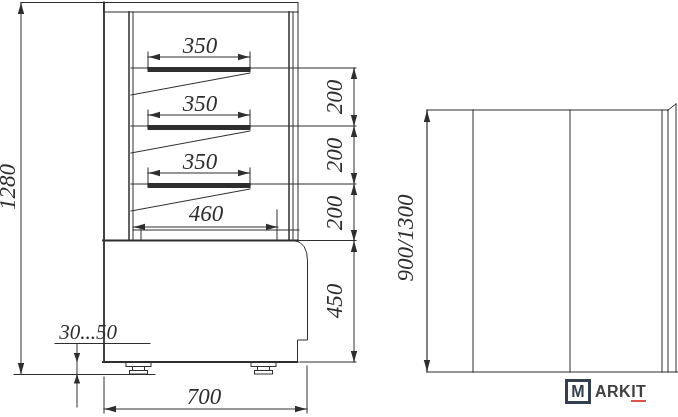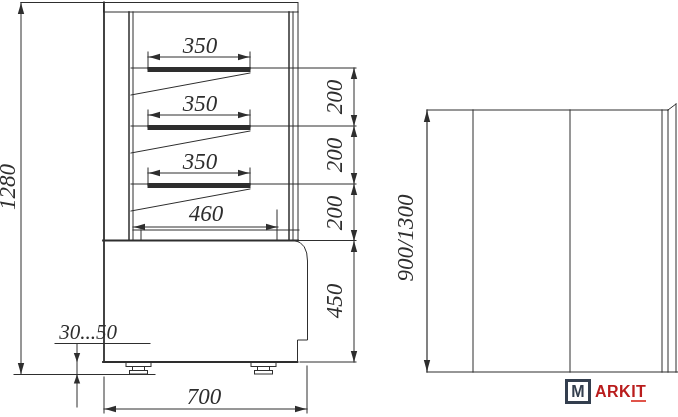--- a/index.html
+++ b/index.html
@@ -5,21 +5,21 @@
   html,body{margin:0;padding:0;background:#fff;}
   .canvas{position:relative;width:678px;height:417px;background:#ffffff;overflow:hidden;
           font-family:"Liberation Sans",sans-serif;}
   .canvas svg{position:absolute;left:0;top:0;}
   .dim{font-family:"Liberation Serif",serif;font-style:italic;font-size:23px;fill:#2e2e2e;}
   .dim-small{font-family:"Liberation Serif",serif;font-style:italic;font-size:21px;fill:#2e2e2e;}
   .logo{position:absolute;left:565px;top:379px;display:flex;align-items:center;gap:4px;}
   .logo-box{width:20px;height:19px;border:3px solid #333e4e;background:#fff;display:flex;
             align-items:center;justify-content:center;font-weight:bold;font-size:16px;
             color:#333e4e;line-height:1;}
-  .logo-text{color:#b91c1c;font-size:16px;font-weight:bold;letter-spacing:0.5px;line-height:1;}
+  .logo-text{color:#404040;font-size:16px;font-weight:bold;letter-spacing:0.5px;line-height:1;}
   .logo-text .u{border-bottom:2px solid #e0544a;padding-bottom:0px;}
 </style>
 </head>
 <body>
 
 <div class="canvas">
 <svg width="678" height="417" viewBox="0 0 678 417" stroke-linecap="square" fill="none">
 
   <g stroke="#2e2e2e" stroke-width="1">
 

